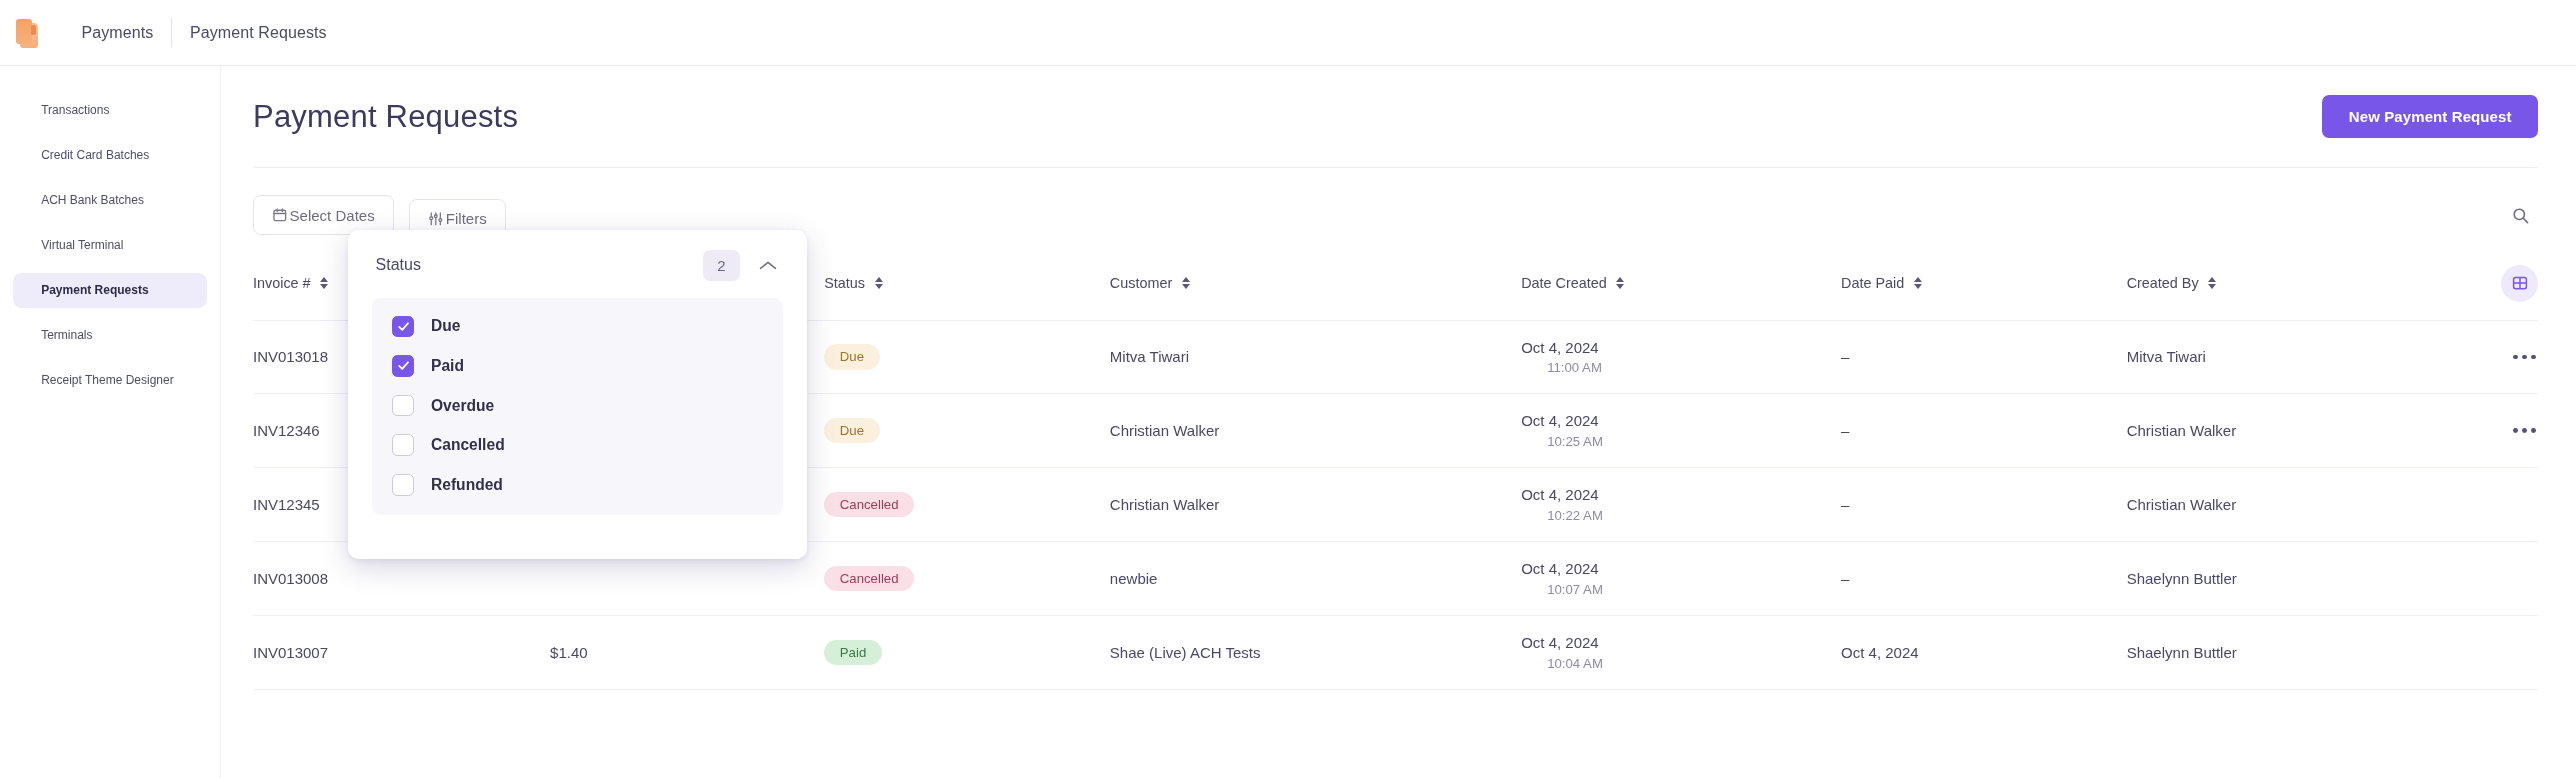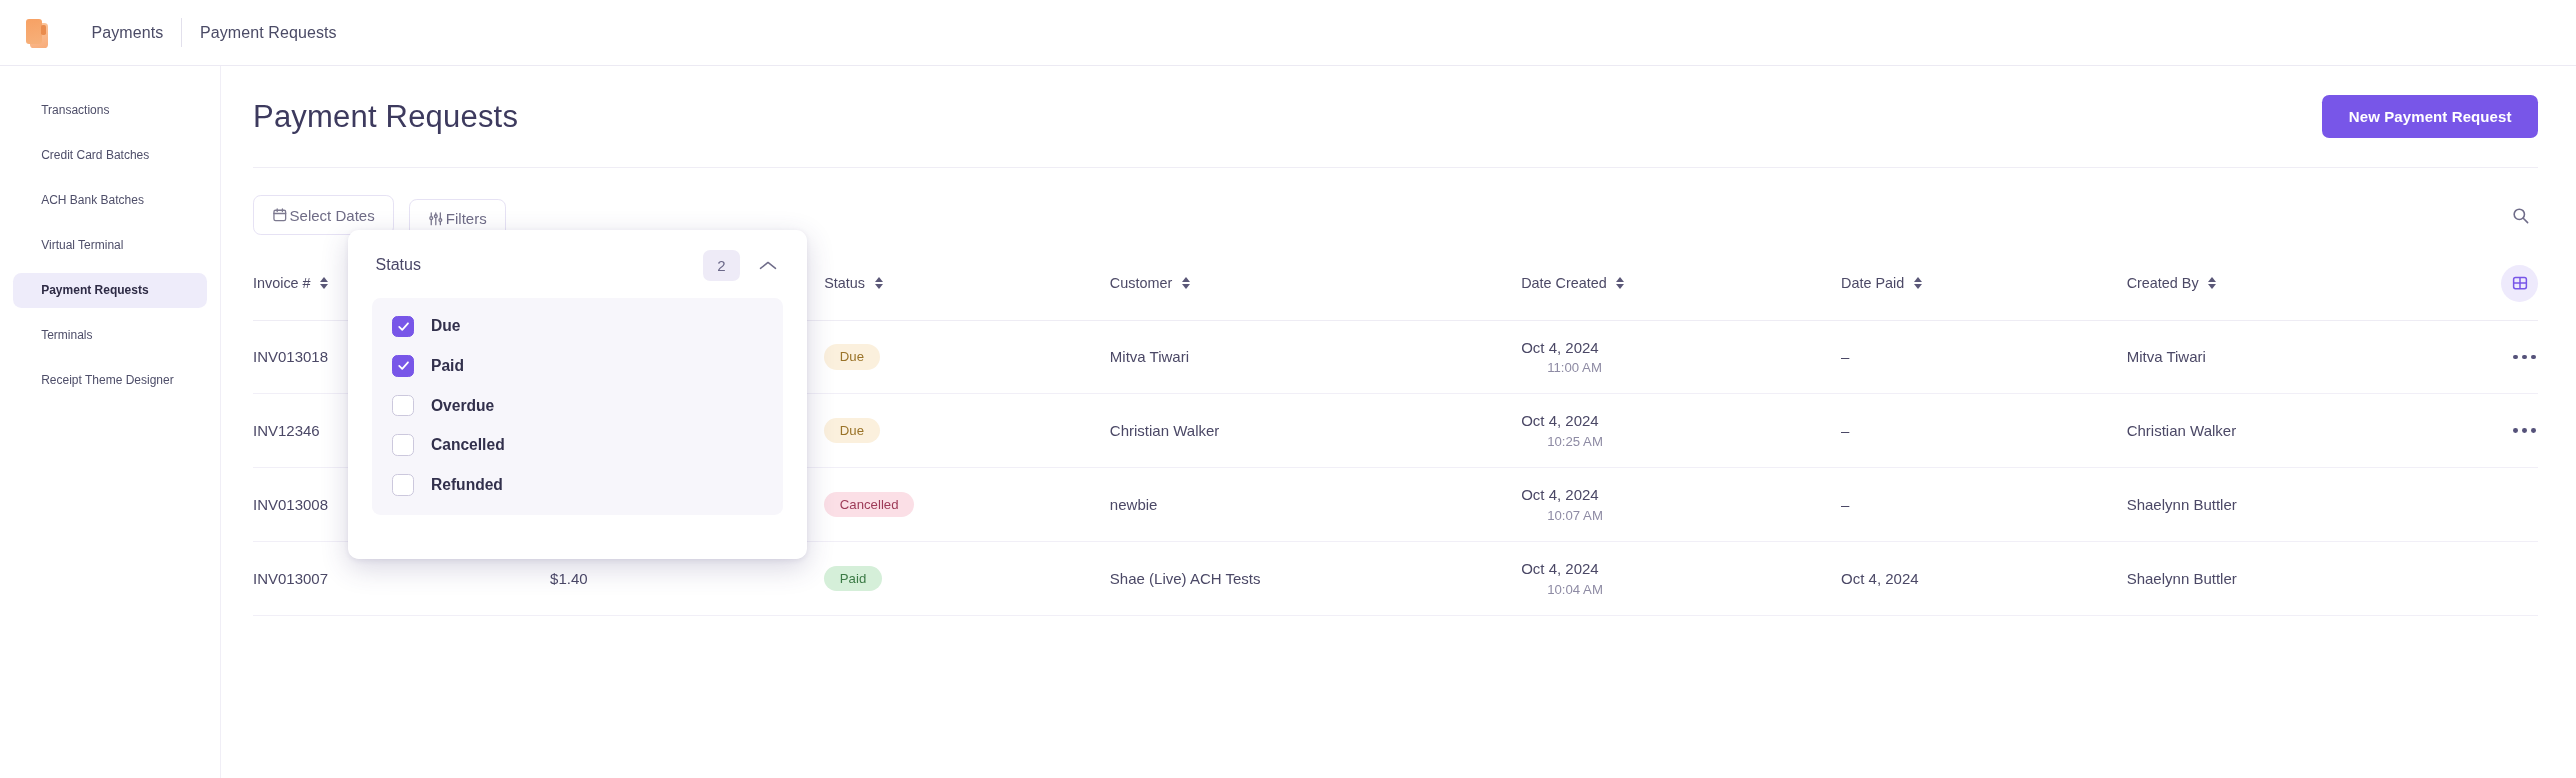--- a/index.html
+++ b/index.html
@@ -9,21 +9,21 @@
     background: #ffffff;
     overflow: hidden;
     color: #3a3a55;
   }
 
   
   .topbar {
     height: 66px;
     border-bottom: 0.6px solid #eceaf3;
     display: flex; align-items: center;
-    padding-left: 25px;
+    padding-left: 15px;
     background: #fff;
     position: relative;
   }
   .brand-logo {
     width: 28px; height: 31px; position: relative; margin-right: 20.4px;
   }
   .brand-logo .sheet-back {
     position: absolute; left: 4.8px; top: 6px;
     width: 18px; height: 25px; border-radius: 3.6px;
     background: linear-gradient(160deg,#fbc9a0,#f8ab79);
@@ -400,20 +400,33 @@
             <td>Christian Walker</td>
             <td>
               <div class="row-menu">
                   <span></span>
                   <span></span>
                   <span></span>
                 </div>
             </td>
           </tr>
 
+          <tr>
+            <td>INV12345</td>
+            <td></td>
+            <td><span class="badge cancelled">Cancelled</span></td>
+            <td>Christian Walker</td>
+            <td>
+              <div class="date-main">Oct 4, 2024</div>
+              <div class="date-sub">10:22 AM</div>
+            </td>
+            <td>–</td>
+            <td>Christian Walker</td>
+            <td></td>
+          </tr>
 
           <tr>
             <td>INV013008</td>
             <td></td>
             <td><span class="badge cancelled">Cancelled</span></td>
             <td>newbie</td>
             <td>
               <div class="date-main">Oct 4, 2024</div>
               <div class="date-sub">10:07 AM</div>
             </td>

